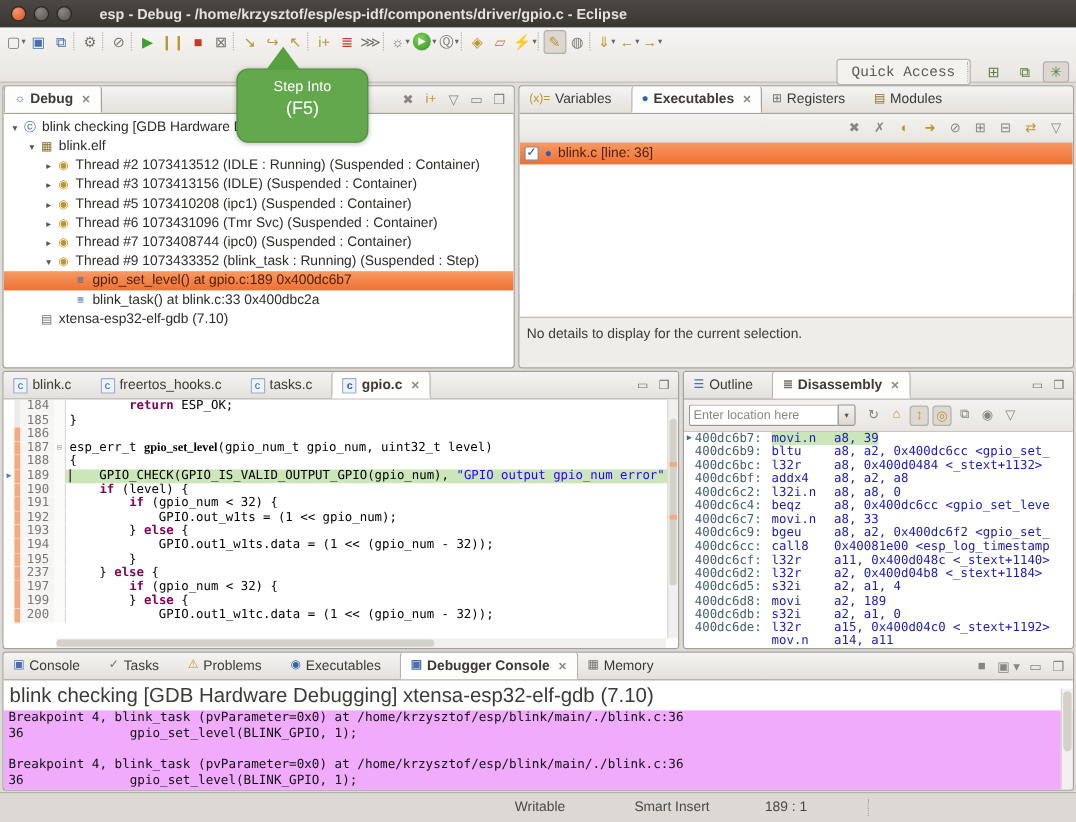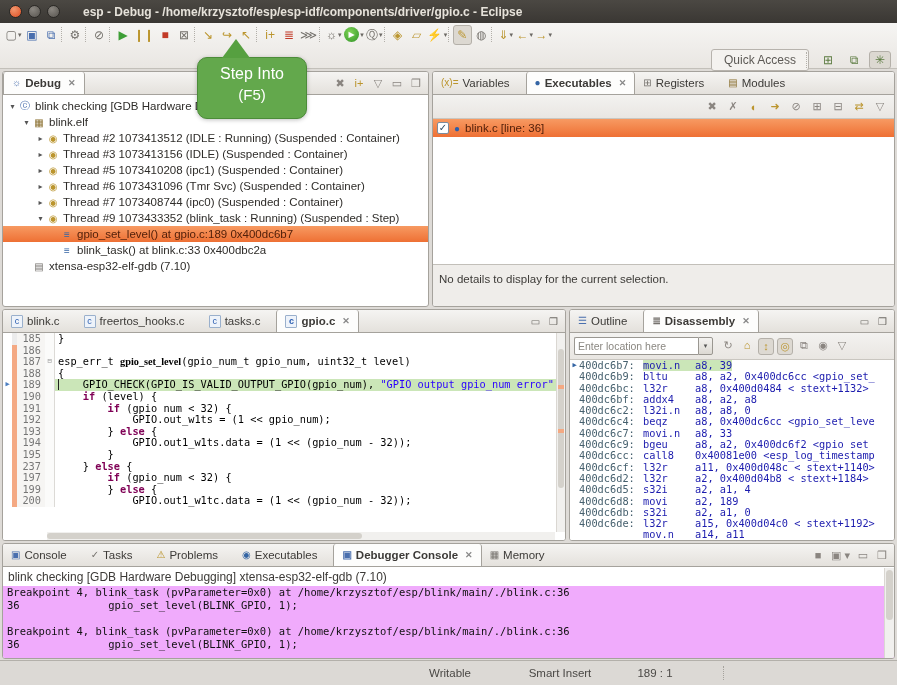--- a/index.html
+++ b/index.html
@@ -23,21 +23,21 @@
     font-size:12px; color:#8a7a37; border-radius:3px; padding:0 1px; }
   .tbtn .glyph { line-height:1; }
   .tbtn .dd { font-size:7px; color:#6b6864; margin-left:1px; }
   .tbtn.sep { min-width:5px; width:5px; border-left:1px dotted #b2afa9; height:15px; border-radius:0; }
   .tbtn.c-green { color:#3d9e36; } .tbtn.c-red { color:#c23a28; } .tbtn.c-gray { color:#75726d; }
   .tbtn.c-gold { color:#bb952e; } .tbtn.c-blue { color:#4a6fae; }
   .tbtn.pressed { background:#dcd8d1; border:1px solid #b4b0a9; }
   .tbtn.runbg .glyph { background:radial-gradient(circle at 40% 35%, #7fd356, #2f9327); color:#fff;
     width:15px; height:15px; border-radius:50%; font-size:8px; display:flex; align-items:center; justify-content:center; }
   .quick-access { position:absolute; right:88px; top:26px; border:1px solid #b7b3ad; border-radius:3px;
-    background:#f4f2ef; color:#5c5955; padding:3px 12px; font-size:12px; }
+    background:#f4f2ef; color:#5c5955; padding:3px 12px; font-size:12px;font-family:Liberation Mono, monospace; }
   .tb-right { position:absolute; right:6px; top:28px; display:flex; align-items:center; gap:4px; }
   .tb-right .vsep { width:1px; height:16px; border-left:1px dotted #b2afa9; margin-right:6px; }
   .pbtn { width:22px; height:18px; display:flex; align-items:center; justify-content:center; color:#5d7c42; font-size:12px; border-radius:3px; }
   .pbtn.pressed { background:#dcd8d1; border:1px solid #b4b0a9; }
 
   
   .panel { position:absolute; background:#fff; border:1px solid #a5a29c; border-radius:3px; overflow:hidden; }
   .tabrow { height:23px; background:linear-gradient(#f5f4f2,#e4e1dc); border-bottom:1px solid #a5a29c;
     display:flex; align-items:stretch; position:relative; }
   .tab { display:flex; align-items:center; gap:4px; padding:0 8px; font-size:11.5px; color:#3c3a37;
@@ -63,21 +63,21 @@
   .trow .nicon { width:14px; font-size:10px; text-align:center; flex:none; margin-right:3px; }
   .ind0 { padding-left:4px; } .ind1 { padding-left:18px; } .ind2 { padding-left:32px; } .ind3 { padding-left:46px; }
   .trow.selected { background:linear-gradient(#f79a62,#ee7034); color:#53200a; }
   .ic-capp { color:#4a6fae; } .ic-elf { color:#8a6f2f; } .ic-thread { color:#bb952e; }
   .ic-frame { color:#3465a4; } .ic-gdb { color:#75726d; }
 
   
   #tooltip { position:absolute; left:197px; top:57px; width:110px; height:62px; z-index:60;
     background:#63a84c; border:1px solid #4c8c39; border-radius:10px; box-shadow:0 1px 4px rgba(0,0,0,.25);
     color:#fff; text-align:center; padding-top:7px; }
-  #tooltip .tl1 { font-size:16px; }
+  #tooltip .tl1 { font-size:12px; }
   #tooltip .tl2 { font-size:15px; margin-top:3px; }
   #tooltip-arrow { position:absolute; left:222px; top:39px; width:0; height:0; z-index:61;
     border-left:14px solid transparent; border-right:14px solid transparent; border-bottom:19px solid #56a040; }
 
   
   #vars-panel { left:432px; top:71px; width:463px; height:236px; display:flex; flex-direction:column; }
   .bp-list { background:#fff; flex:0 0 126px; }
   .bp-row { height:18px; display:flex; align-items:center; gap:5px; padding-left:4px;
     background:linear-gradient(#f79a62,#ee7034); color:#53200a; font-size:11.5px; }
   .chk { width:12px; height:12px; background:#fff; border:1px solid #7b8b9d; border-radius:2px;
@@ -117,21 +117,21 @@
   .dis-body { background:#fff; height:180px; overflow:hidden; font-family:"DejaVu Sans Mono", monospace; }
   .dr { display:flex; height:11.3px; line-height:11.3px; font-size:10.3px; white-space:pre; overflow:hidden; }
   .dr-ptr { width:9px; flex:none; font-size:7px; color:#3465a4; text-align:center; }
   .dr-addr { width:64px; flex:none; color:#46606e; }
   .dr-mn { width:52px; flex:none; color:#1c1cae; }
   .dr-ops { color:#1c1cae; }
   .dr.current .dr-mn, .dr.current .dr-ops { background:#cbe6b8; }
 
   
   #console-panel { left:2px; top:543px; width:893px; height:116px; }
-  .con-header { font-size:12px; color:#3c3a37; padding:3px 5px 2px; background:#fff; }
+  .con-header { font-size:17px; color:#3c3a37; padding:3px 5px 2px; background:#fff; }
   .con-body { position:relative; background:#f0abfc; height:72px; font-family:"DejaVu Sans Mono", monospace; }
   .con-line { font-size:10.5px; line-height:13px; white-space:pre; min-height:13px; padding-left:4px; color:#111; }
   .con-vscroll { position:absolute; right:0; top:-18px; bottom:0; width:10px; background:#f1f0ee; border-left:1px solid #dad7d2; }
   .con-vscroll .thumb { position:absolute; left:1px; right:1px; top:2px; height:55%; background:#d4d1cb; border-radius:4px; }
 
   
   .statusbar { position:absolute; left:0; top:660px; width:897px; height:25px; background:#dcd9d5;
     border-top:1px solid #b3b0aa; display:flex; align-items:center; font-size:11.5px; color:#4a4845; }
   .sb-cell { width:110px; text-align:center; }
   .sb-spacer { width:395px; }
@@ -530,20 +530,27 @@
         </span>
       </span>
     <span class="panel-btns">
       <span class="mbtn">▭</span>
       <span class="mbtn">❒</span>
     </span>
   </div>
   <div class="ed-body">
     <div>
 
+        <div class="cl">
+          <span class="cl-ptr"></span>
+          <span class="cl-chg"></span>
+          <span class="cl-num">184</span>
+          <span class="cl-fold"></span>
+          <span class="cl-code"><span>        </span><span class="kw">return</span><span> ESP_OK;</span></span>
+        </div>
 
         <div class="cl">
           <span class="cl-ptr"></span>
           <span class="cl-chg"></span>
           <span class="cl-num">185</span>
           <span class="cl-fold"></span>
           <span class="cl-code"><span>}</span></span>
         </div>
 
         <div class="cl chg">

